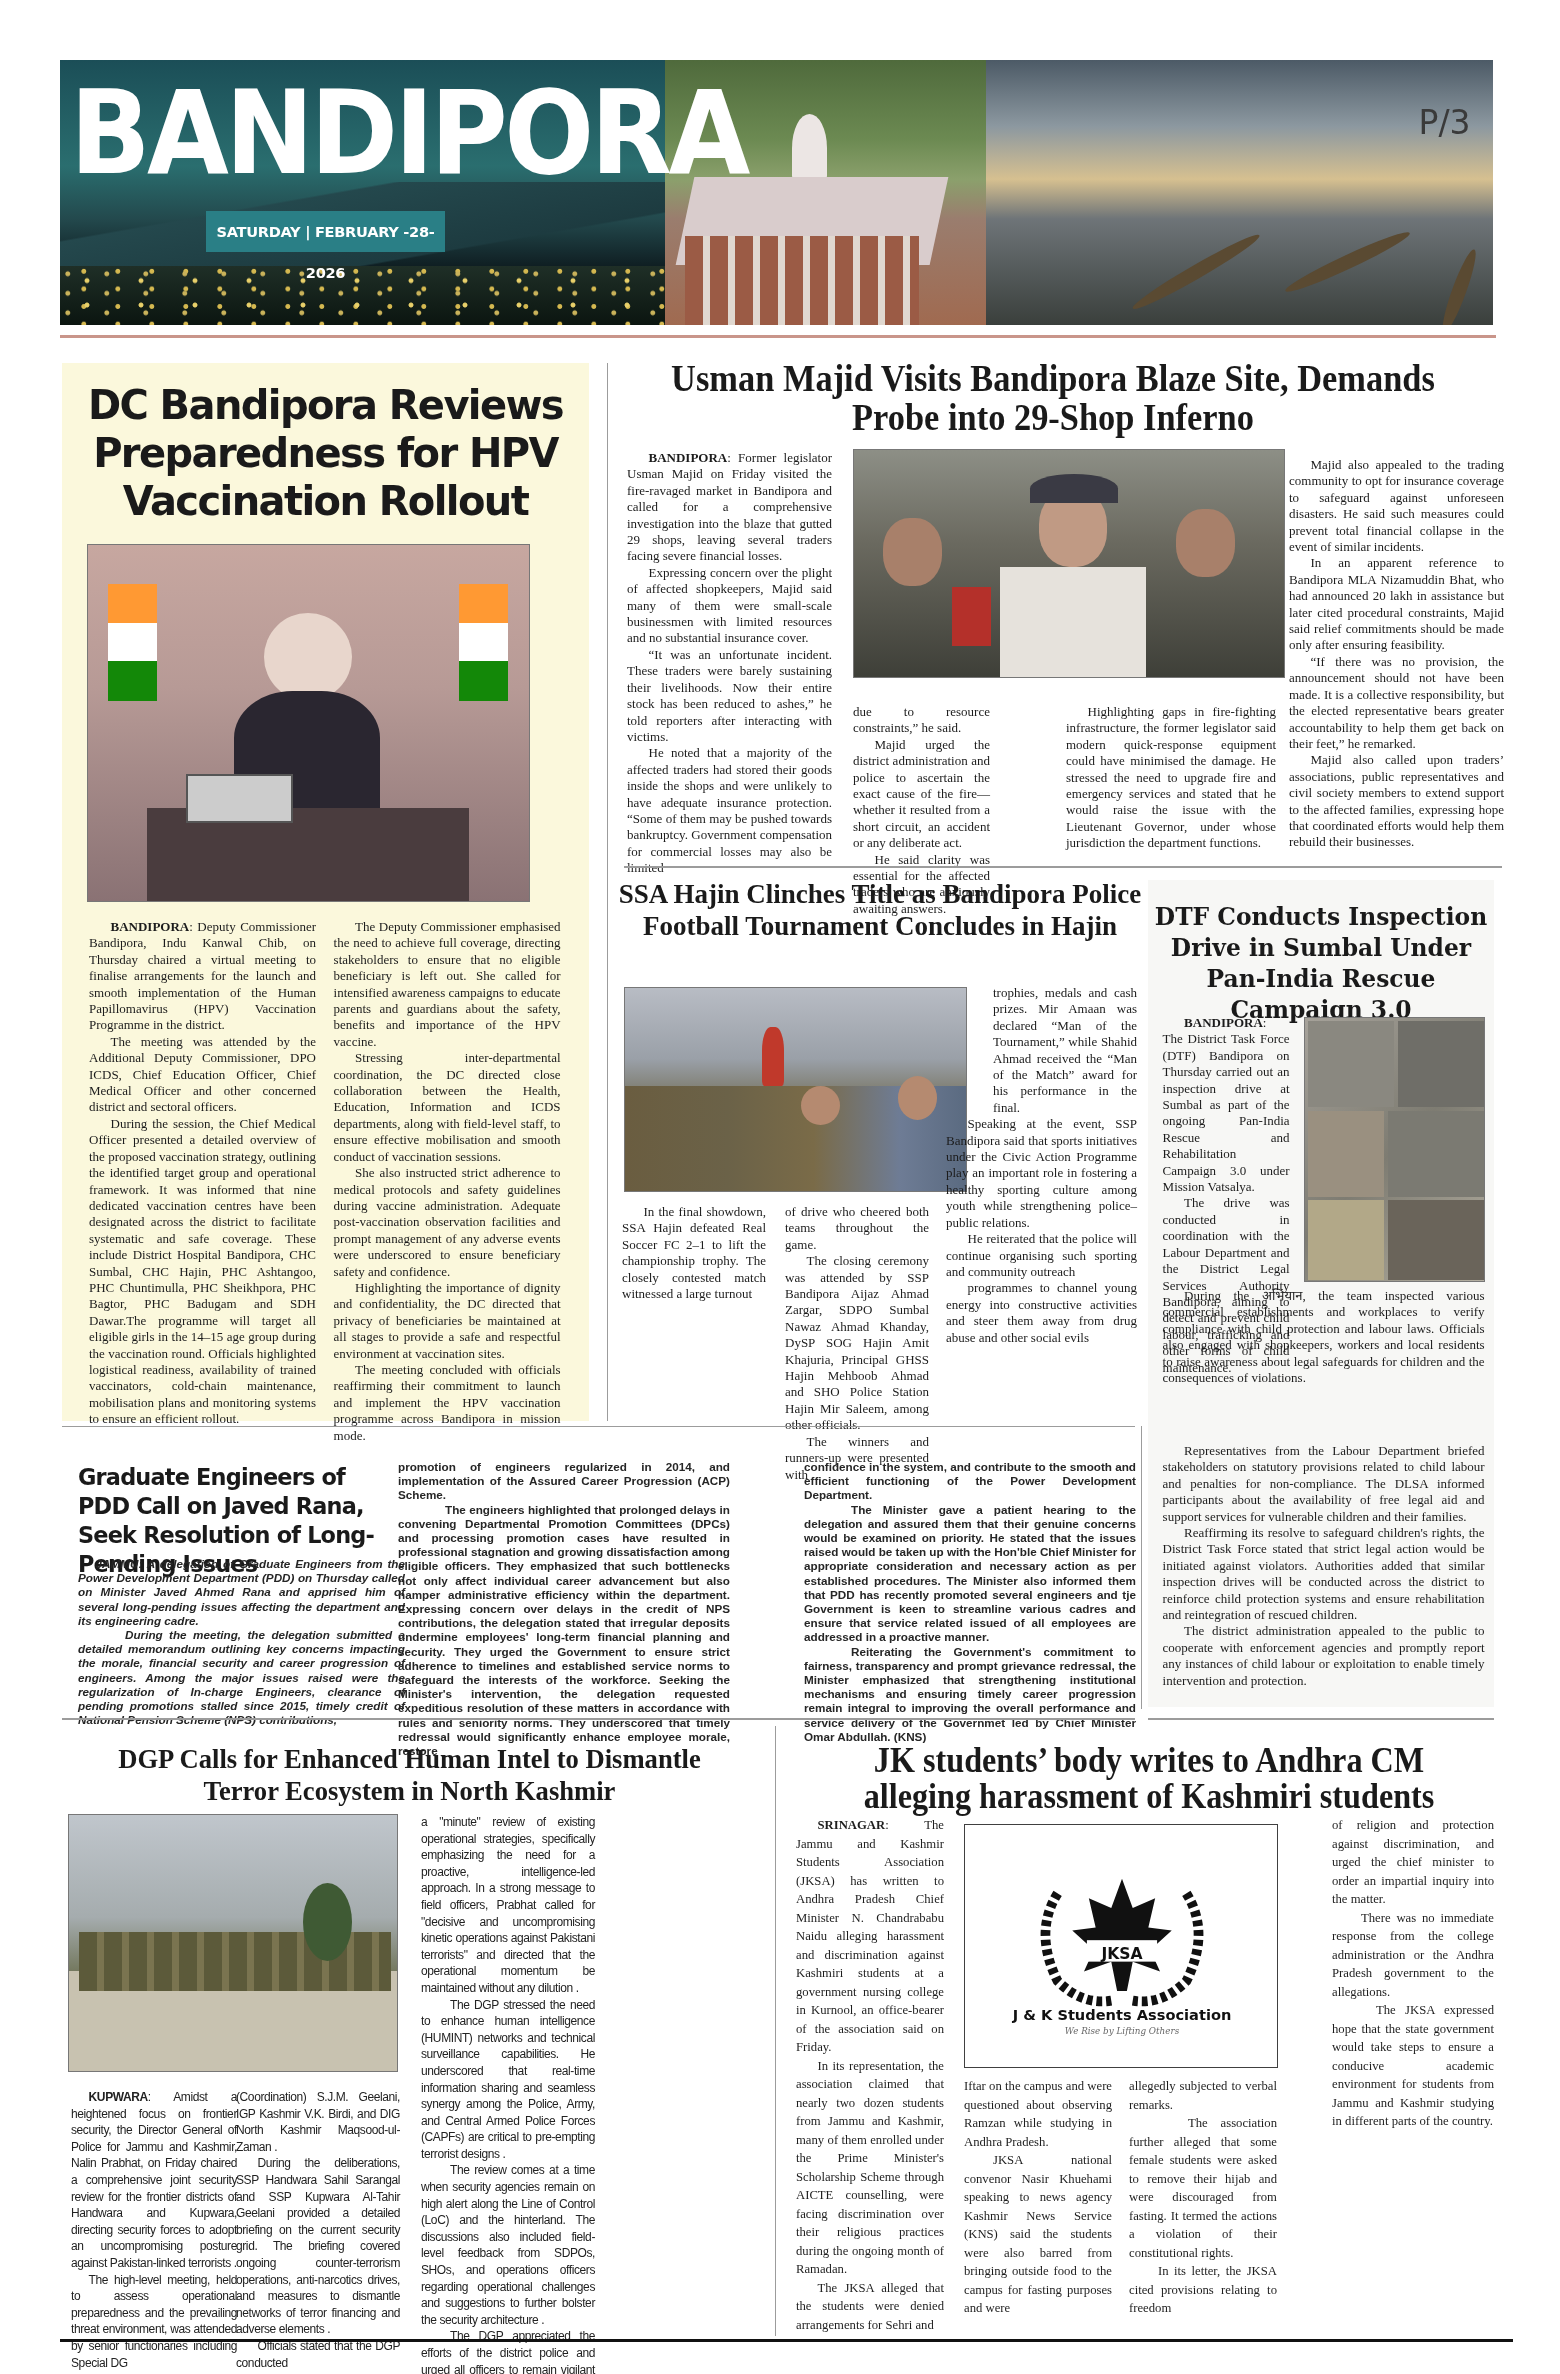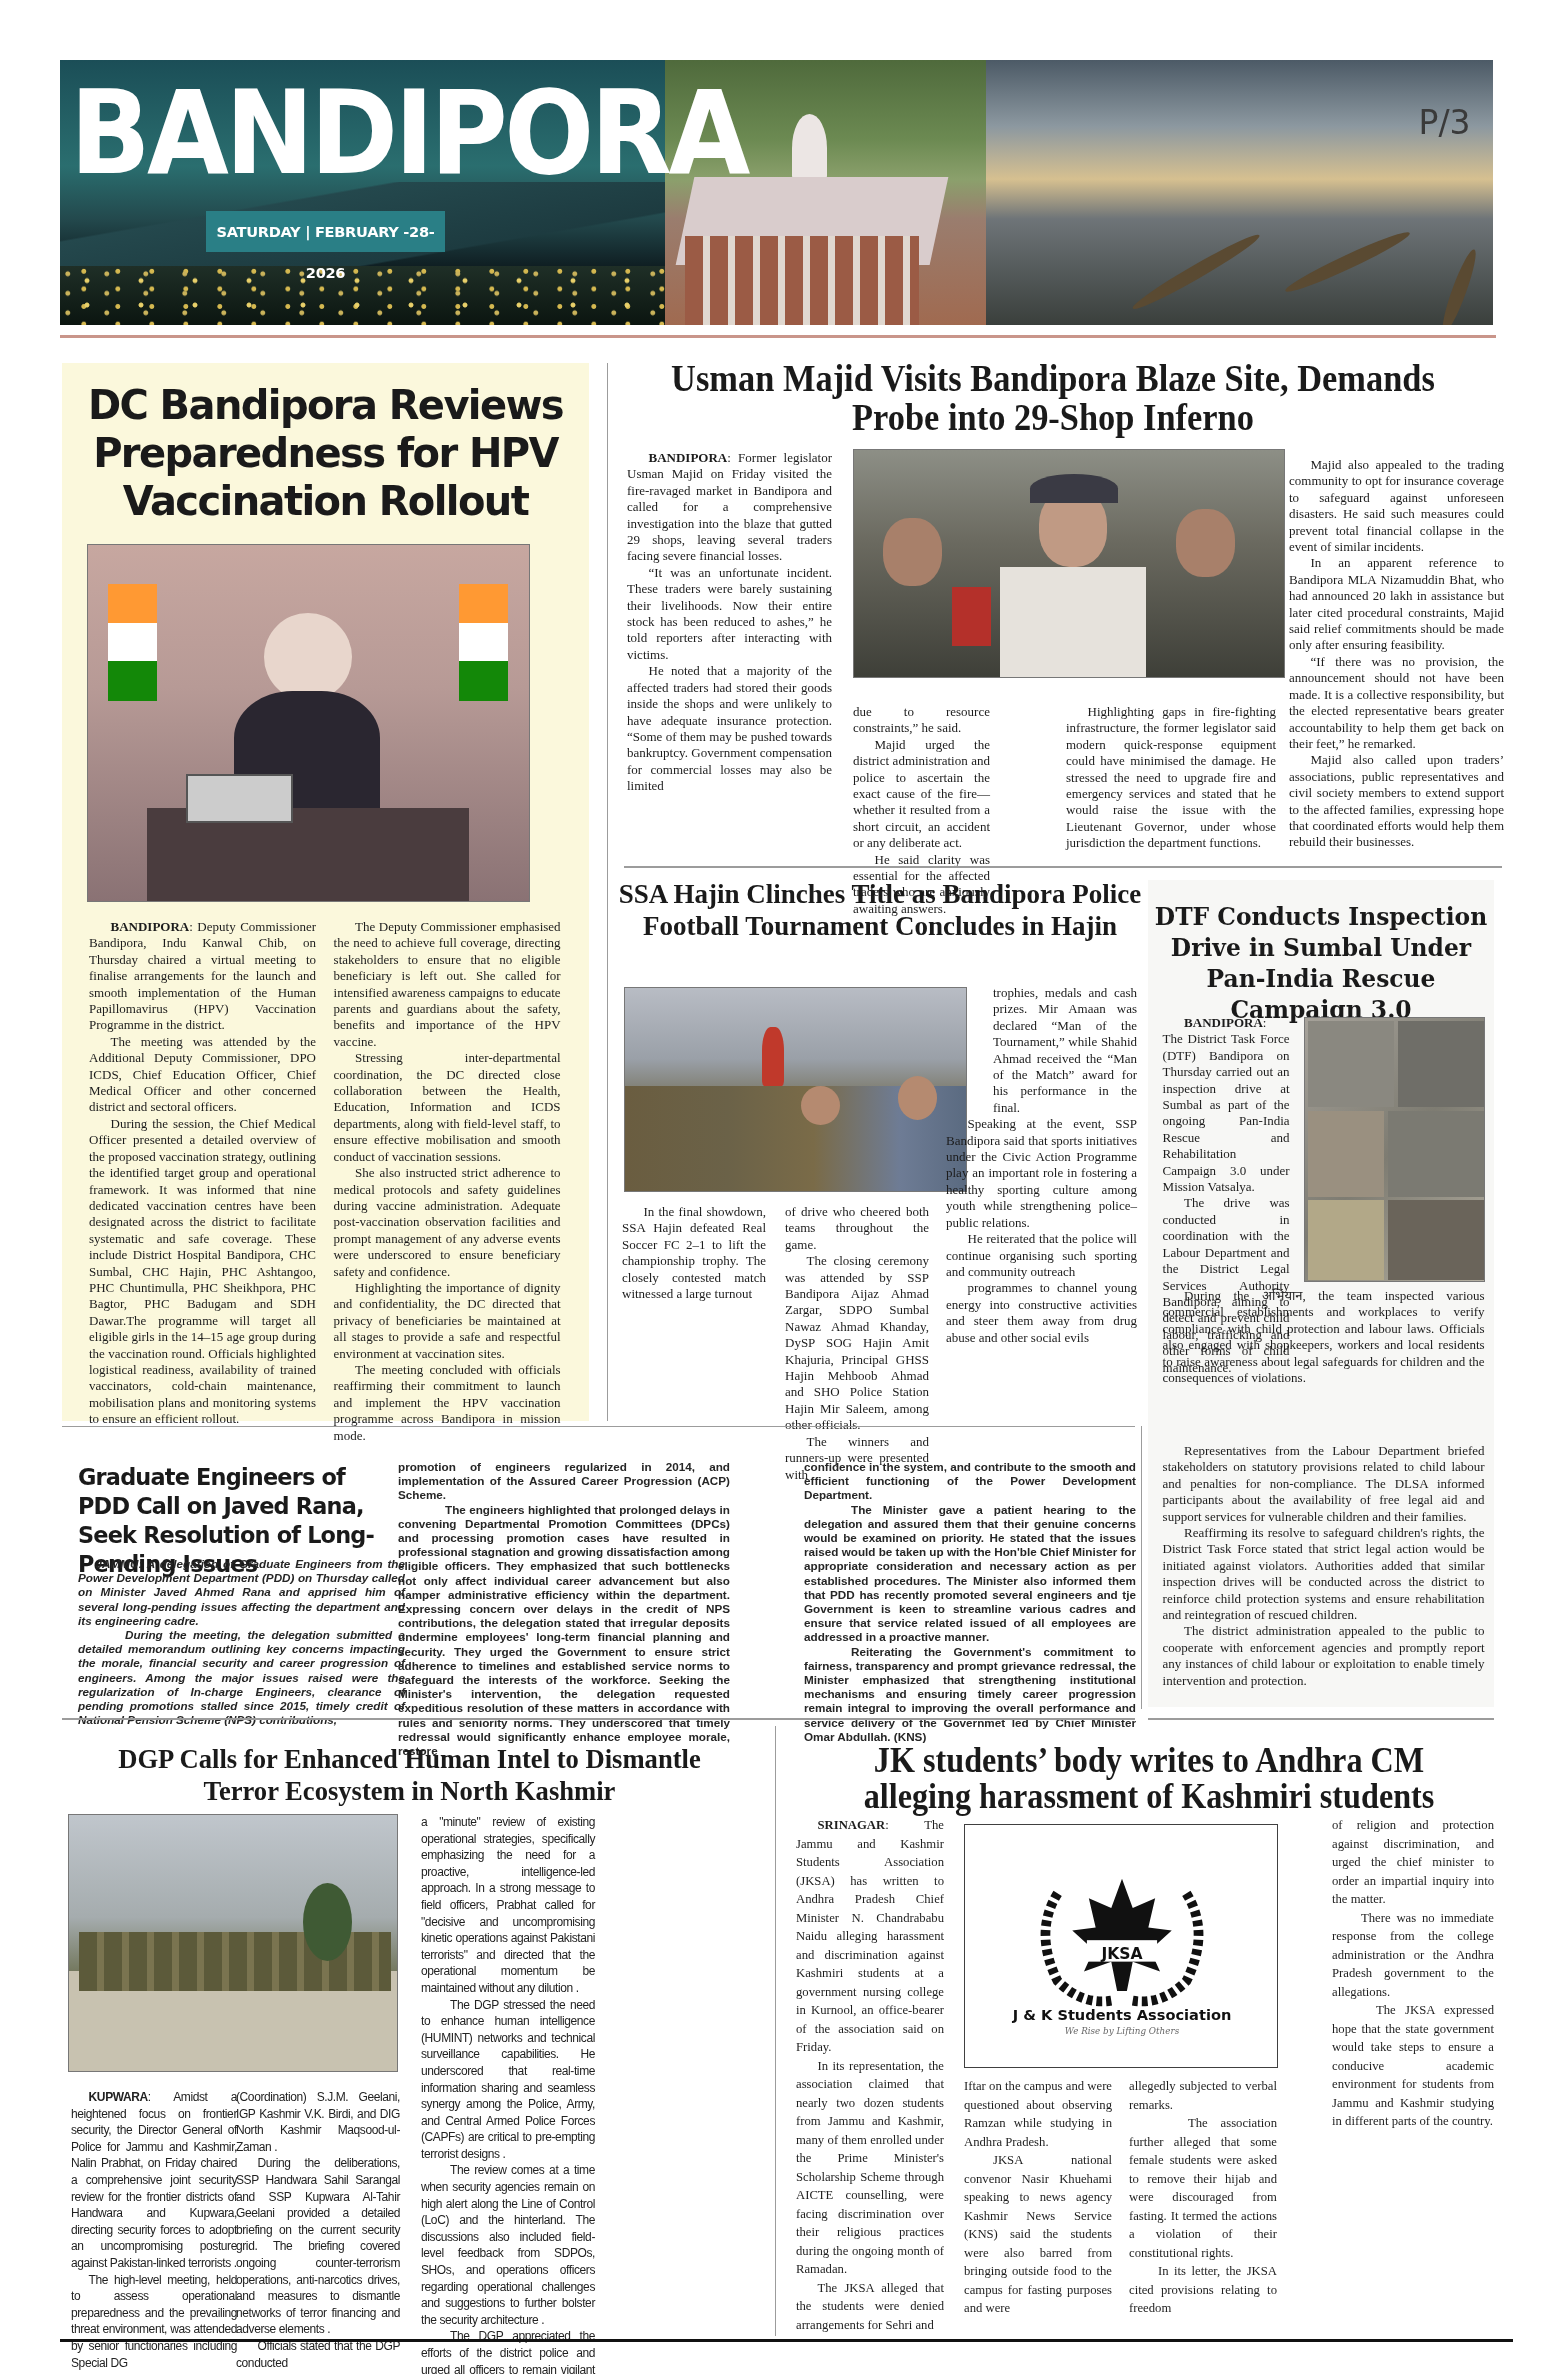--- a/index.html
+++ b/index.html
@@ -145,20 +145,21 @@
       <p>The meeting concluded with officials reaffirming their commitment to launch and implement the HPV vaccination programme across Bandipora in mission mode.</p>
     </div>
   </div>
 </div>
 
 <div class="abs rule-v" style="left:607px;top:363px;height:1058px;"></div>
 
 <h2 id="s2-head" class="abs">Usman Majid Visits Bandipora Blaze Site, Demands Probe into 29-Shop Inferno</h2>
 <div id="s2-c1" class="abs body">
   <p><span class="dateline">BANDIPORA</span><span>: Former legislator Usman Majid on Friday visited the fire-ravaged market in Bandipora and called for a comprehensive investigation into the blaze that gutted 29 shops, leaving several traders facing severe financial losses.</span></p>
+  <p>Expressing concern over the plight of affected shopkeepers, Majid said many of them were small-scale businessmen with limited resources and no substantial insurance cover.</p>
   <p>“It was an unfortunate incident. These traders were barely sustaining their livelihoods. Now their entire stock has been reduced to ashes,” he told reporters after interacting with victims.</p>
   <p>He noted that a majority of the affected traders had stored their goods inside the shops and were unlikely to have adequate insurance protection. “Some of them may be pushed towards bankruptcy. Government compensation for commercial losses may also be limited</p>
 </div>
 <div id="s2-photo" class="abs photo">
   <div style="position:absolute;left:185px;top:39px;width:68px;height:78px;border-radius:45%;background:#c09a84;"></div>
   <div style="position:absolute;left:176px;top:24.4px;width:88px;height:29px;border-radius:50% 50% 0 0;background:#3a3a44;"></div>
   <div style="position:absolute;left:146px;top:117px;width:146px;height:112px;background:#e6e2dc;"></div>
   <div style="position:absolute;left:29px;top:68px;width:59px;height:68px;border-radius:45%;background:#a8806a;"></div>
   <div style="position:absolute;left:322px;top:59px;width:59px;height:68px;border-radius:45%;background:#a8806a;"></div>
   <div style="position:absolute;left:98px;top:137px;width:39px;height:59px;background:#b4302a;"></div>

